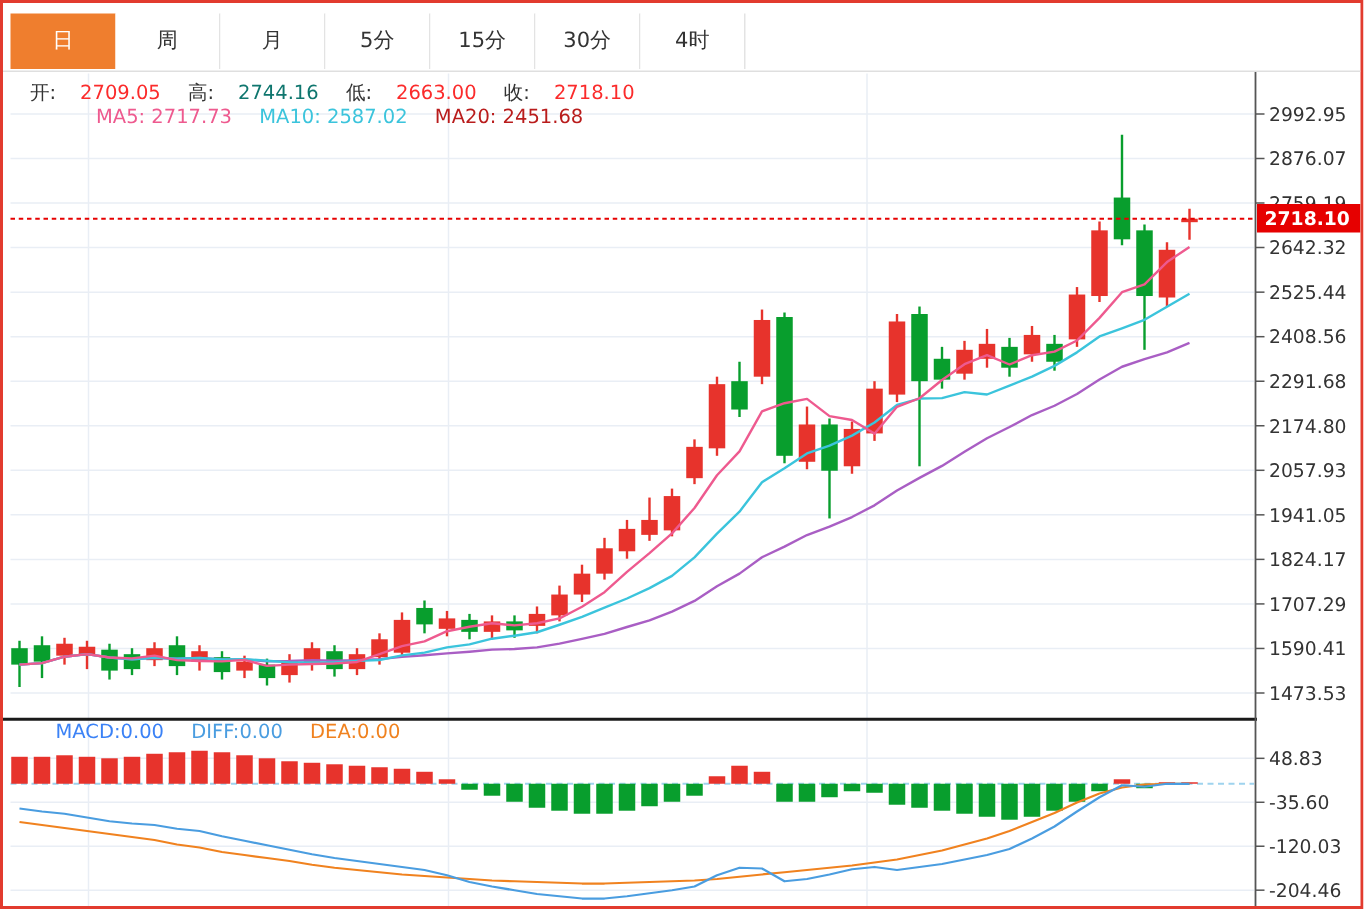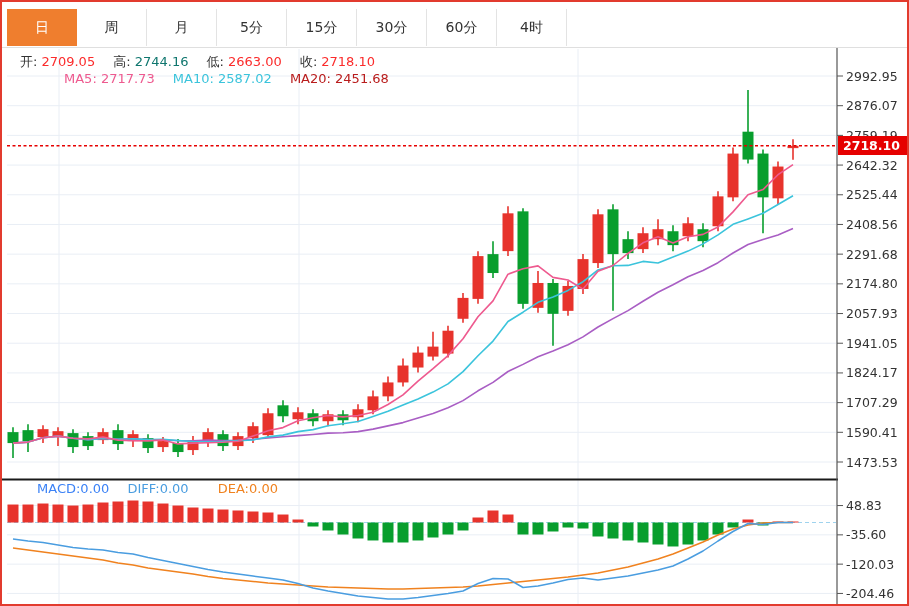--- a/index.html
+++ b/index.html
@@ -15,21 +15,21 @@
     width:70px;height:37px;line-height:37px;text-align:center;
     font-size:14px;color:#333;background:#fff;cursor:pointer;
     border-right:1px solid #e3e3e3;box-sizing:border-box;
   }
   .tab.active{background:#ef7e2e;color:#fff;border-right:none;}
   .tabbar-underline{position:absolute;left:0;top:45px;width:905px;height:1px;background:#dfdfdf;z-index:4;}
   
   .hdr{position:absolute;left:18px;z-index:5;font-size:13px;white-space:nowrap;}
   .hdr .grp{margin-right:14px;}
   .hdr .lbl{color:#333;}
-  .hdr .val{margin-left:4px;}
+  .hdr .val{margin-left:16px;}
   #ohlc-row{top:51px;}
   #ma-row{top:69px;}
   #macd-row{left:35px;top:479px;font-size:13px;}
   
   #price-tag{
     position:absolute;left:836px;top:134px;width:69px;height:19px;
     background:#e60000;color:#fff;font-size:12.5px;font-weight:bold;
     line-height:19px;padding-left:5px;box-sizing:border-box;z-index:6;
   }
 </style>
@@ -265,38 +265,37 @@
       <text x="844" y="595.94762" font-size="12.5" fill="#333">-204.46</text>
     </svg>
 
   <div class="tabbar" id="tabbar">
       <div class="tab active">日</div>
       <div class="tab">周</div>
       <div class="tab">月</div>
       <div class="tab">5分</div>
       <div class="tab">15分</div>
       <div class="tab">30分</div>
-      <div class="tab">60分</div>
       <div class="tab">4时</div>
     </div>
   <div class="tabbar-underline"></div>
 
   <div class="hdr" id="ohlc-row">
     <span class="grp"><span class="lbl">开:</span><span class="val" style="color: rgb(251, 43, 43);">2709.05</span></span>
     <span class="grp"><span class="lbl">高:</span><span class="val" style="color: #0f766e;">2744.16</span></span>
     <span class="grp"><span class="lbl">低:</span><span class="val" style="color: rgb(251, 43, 43);">2663.00</span></span>
     <span class="grp"><span class="lbl">收:</span><span class="val" style="color: rgb(251, 43, 43);">2718.10</span></span>
   </div>
 
   <div class="hdr" id="ma-row">
     <span class="grp" style="color: rgb(238, 90, 143); margin-left: 44px;"><span>MA5:</span> <span>2717.73</span></span>
     <span class="grp" style="color: rgb(59, 196, 220); text-align: center;"><span>MA10:</span> <span>2587.02</span></span>
     <span class="grp" style="color: #b91c1c;"><span>MA20:</span> <span>2451.68</span></span>
   </div>
 
   <div class="hdr" id="macd-row">
     <span class="grp" style="color: #3b82f6;"><span>MACD:</span><span>0.00</span></span>
     <span class="grp" style="color: rgb(74, 157, 224);"><span>DIFF:</span><span>0.00</span></span>
-    <span class="grp" style="color: rgb(240, 130, 31); margin-left: 11px;"><span>DEA:</span><span>0.00</span></span>
+    <span class="grp" style="color: rgb(240, 130, 31);"><span>DEA:</span><span>0.00</span></span>
   </div>
 
   <div id="price-tag">2718.10</div>
 </div>
 
 </body></html>

